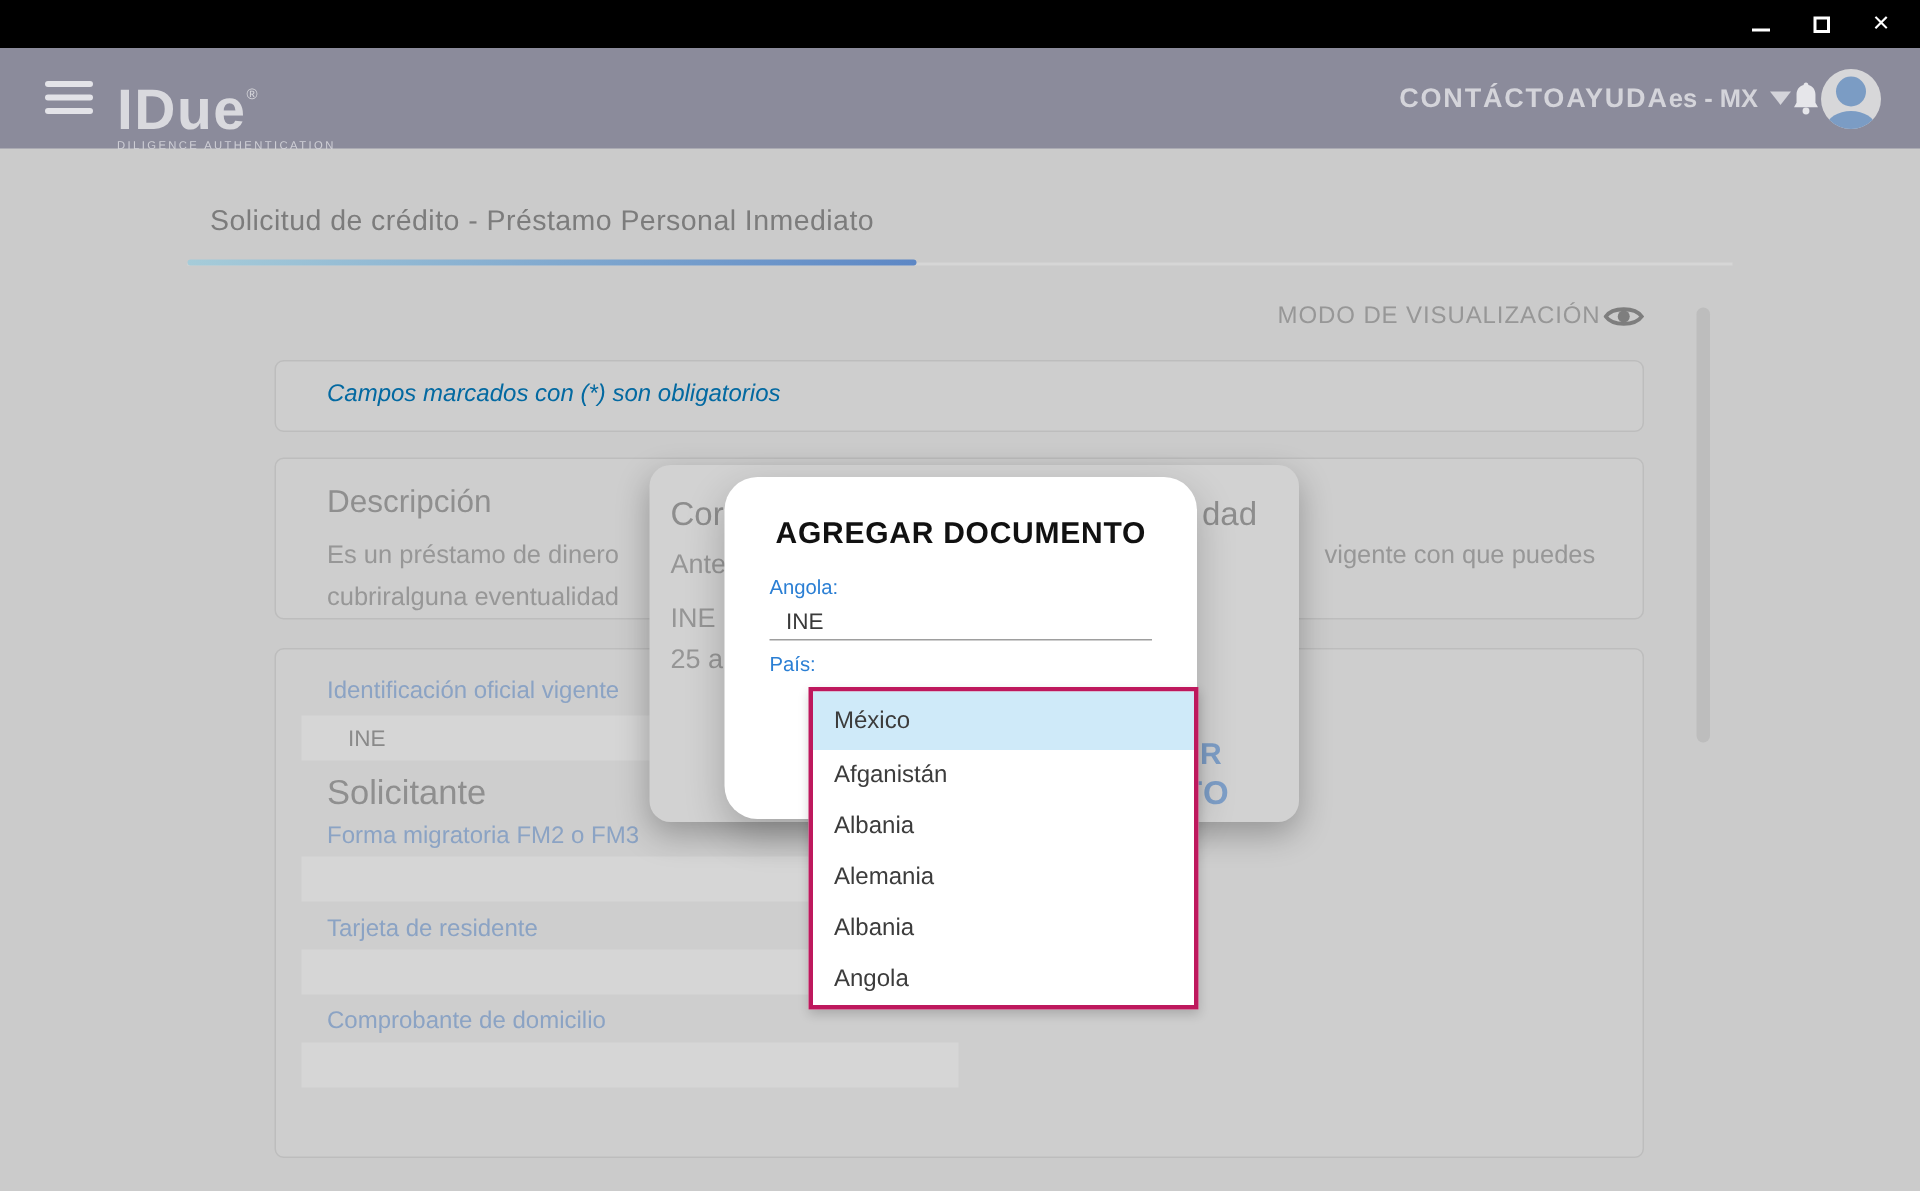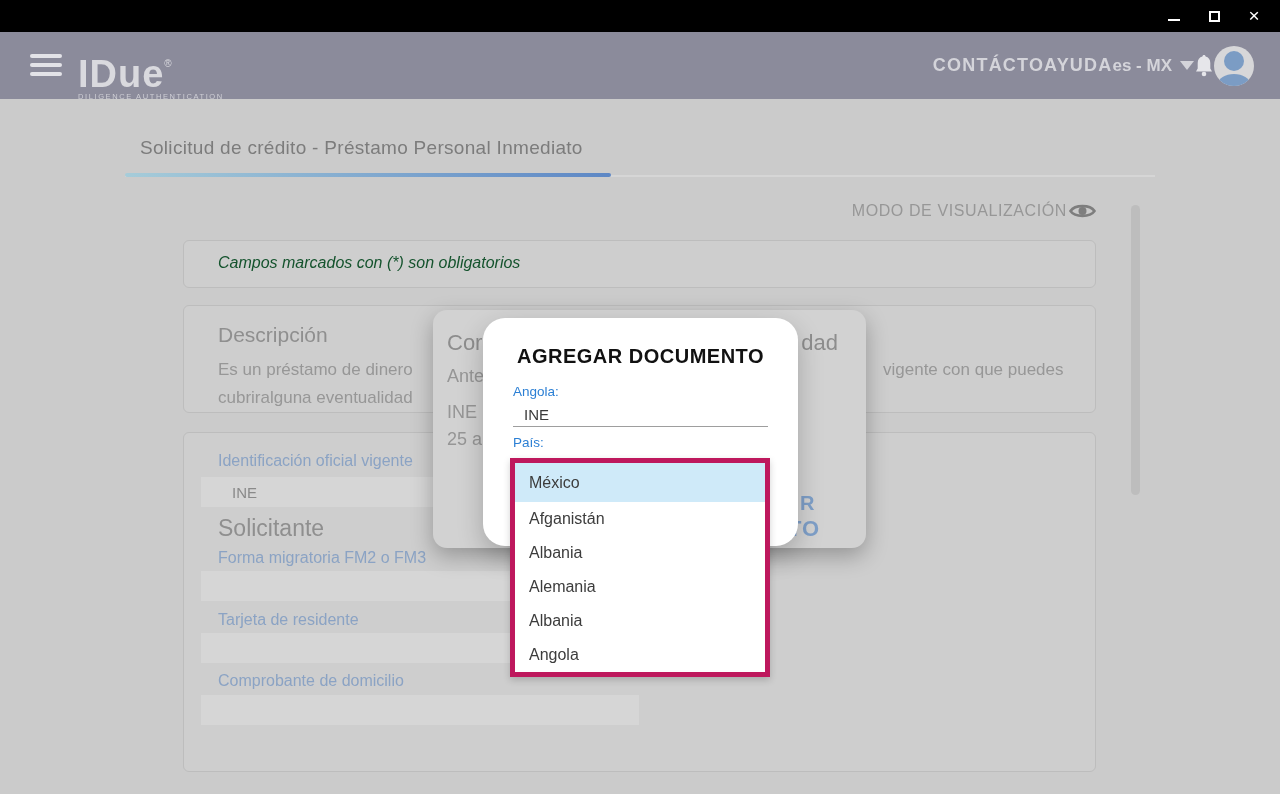--- a/index.html
+++ b/index.html
@@ -39,21 +39,21 @@
   .tab-title { position:absolute; left:140px; top:137px; font-size:19px; color:#7c7c7c; letter-spacing:.3px; }
   .tab-track { position:absolute; left:125px; top:175px; width:1030px; height:2px; background:#d6d6d6; }
   .tab-underline { position:absolute; left:125px; top:173px; width:486px; height:4px; border-radius:2px;
                    background:linear-gradient(to right,#a6ccd9,#5d87c5); }
   .view-mode { position:absolute; top:202px; right:184px; display:flex; align-items:center; gap:2px; cursor:pointer; }
   .view-mode-label { font-size:16px; letter-spacing:.6px; color:#979797; }
   .scrollbar-thumb { position:absolute; left:1131px; top:205px; width:9px; height:290px; border-radius:5px; background:#bdbdbd; cursor:pointer; }
 
   .panel { position:absolute; left:183px; width:913px; background:#cecece; border:1px solid #bdbdbd; border-radius:6px; }
   .panel-note { top:240px; height:48px; }
-  .note-text { position:absolute; left:34px; top:13px; font-size:16px; font-style:italic; color:#14532d; }
+  .note-text { position:absolute; left:34px; top:13px; font-size:16px; font-style:italic; color:#0369a1; }
   .panel-desc { top:305px; height:108px; }
   .desc-heading { position:absolute; left:34px; top:17px; font-size:21px; color:#8f8f8f; }
   .desc-l1a { position:absolute; left:34px; top:54px; font-size:17px; color:#979797; }
   .desc-l1b { position:absolute; left:699px; top:54px; font-size:17px; color:#979797; }
   .desc-l2  { position:absolute; left:34px; top:82px; font-size:17px; color:#979797; }
   .panel-docs { top:432px; height:340px; }
   .field-label { position:absolute; left:34px; font-size:16px; color:#8ba3c4; }
   .field-input { position:absolute; left:17px; width:438px; height:30px; background:#d6d6d6; border:none;
                  font-family:"Liberation Sans",sans-serif; font-size:15px; color:#8a8a8a; padding-left:31px; }
   .section-heading { position:absolute; left:34px; top:82px; font-size:23px; color:#8f8f8f; }
@@ -73,22 +73,22 @@
   .modal { position:absolute; left:483px; top:318px; width:315px; height:228px; background:#fff;
            border-radius:22px; box-shadow:0 10px 26px rgba(0,0,0,.22); z-index:10; }
   .modal-title { position:absolute; left:0; top:27px; width:100%; text-align:center;
                  font-size:20px; font-weight:700; letter-spacing:.5px; color:#111; }
   .m-label { position:absolute; left:30px; font-size:13.5px; color:#2b7fd4; }
   .m-name-input { position:absolute; left:30px; top:84px; width:255px; height:25px; border:none;
                   border-bottom:1px solid #9e9e9e; font-family:"Liberation Sans",sans-serif;
                   font-size:15px; color:#3a3a3a; padding-left:11px; background:transparent; outline:none; }
 
   
-  .country-list { position:absolute; left:510px; top:458px; width:260px; background:#fff;
-                  border:5px solid #be185d; box-shadow:0 3px 7px rgba(0,0,0,.18); z-index:15; }
+  .country-list { position:absolute; left:539px; top:458px; width:260px; background:#fff;
+                  border:3px solid #be185d; box-shadow:0 3px 7px rgba(0,0,0,.18); z-index:15; }
   .country-option { height:34px; display:flex; align-items:center; padding-left:14px;
                     font-size:16px; color:#3c3c3c; cursor:pointer; }
   .country-option.selected { height:39px; background:#cfeaf9; }
 </style>
 </head>
 <body>
 
 <div id="app">
 
   <div class="titlebar">

